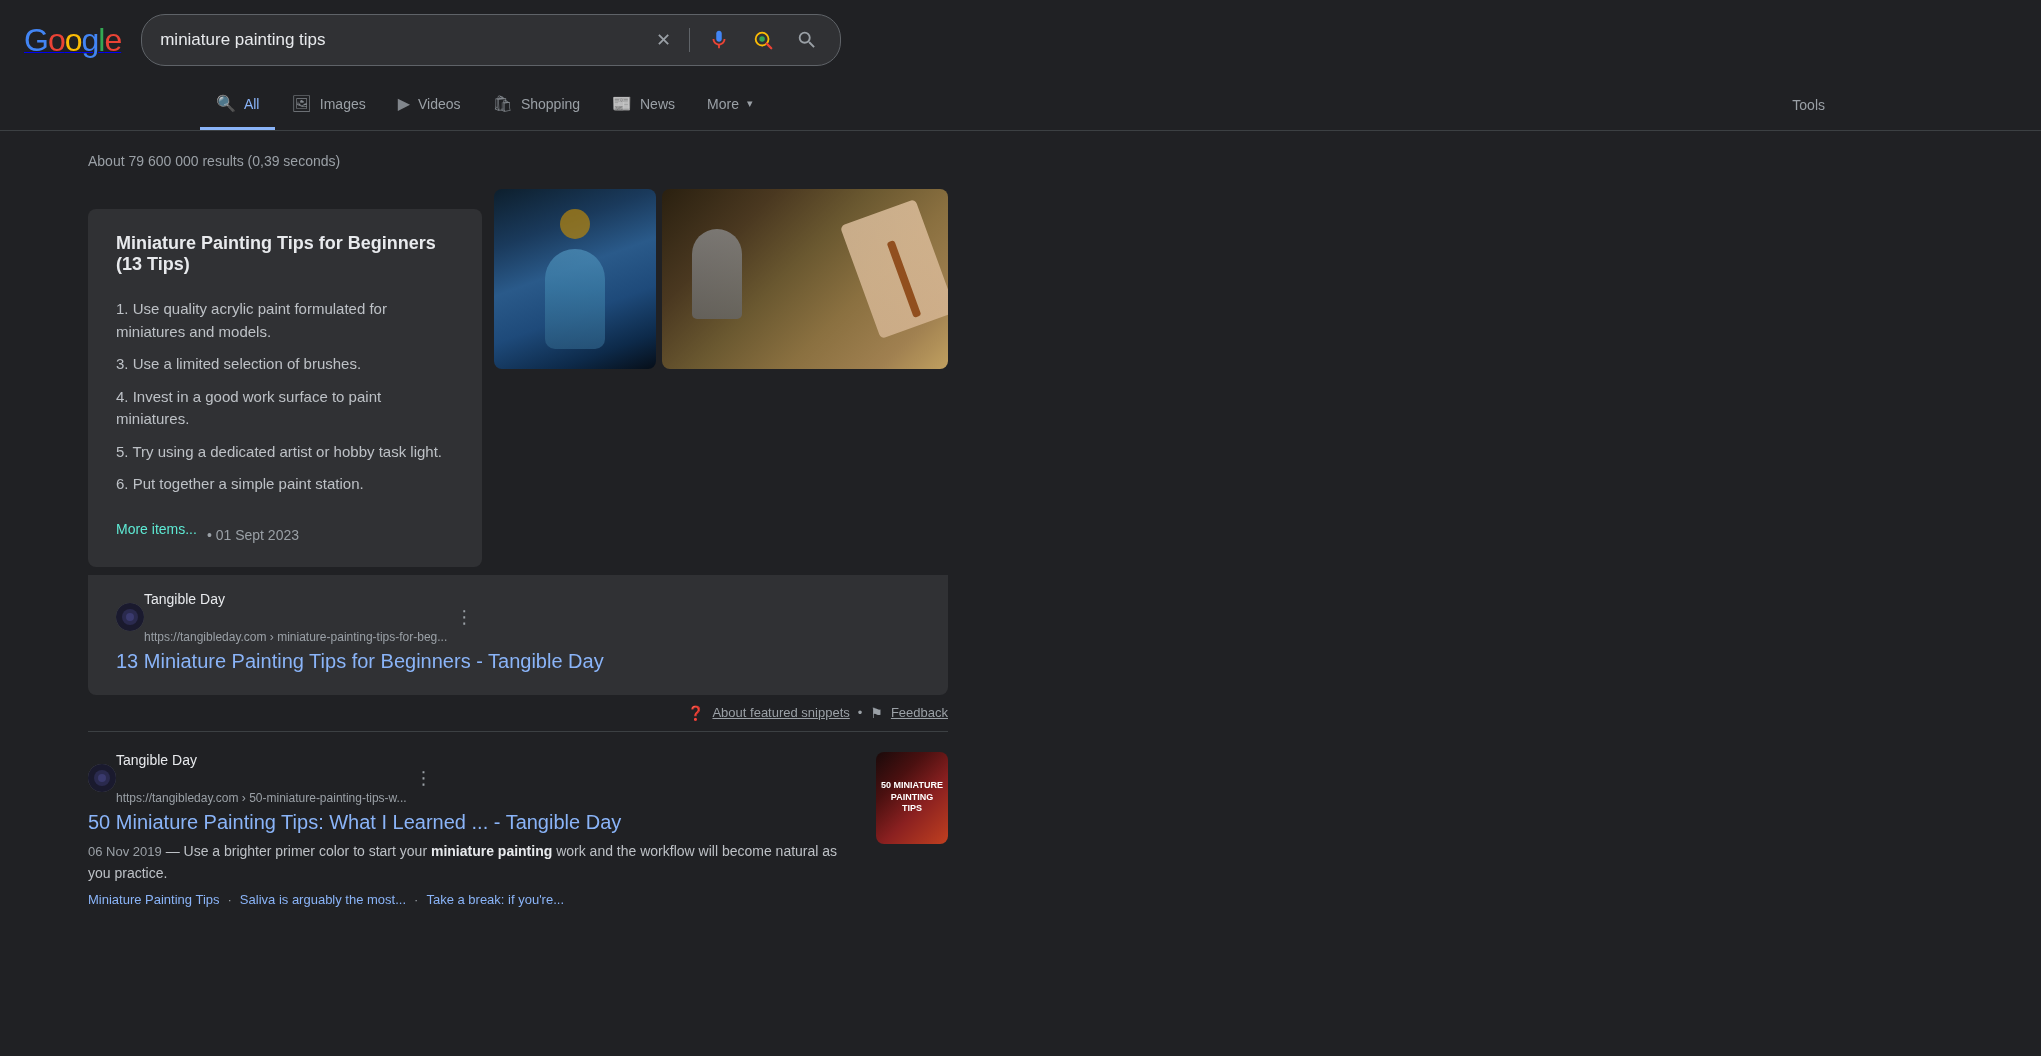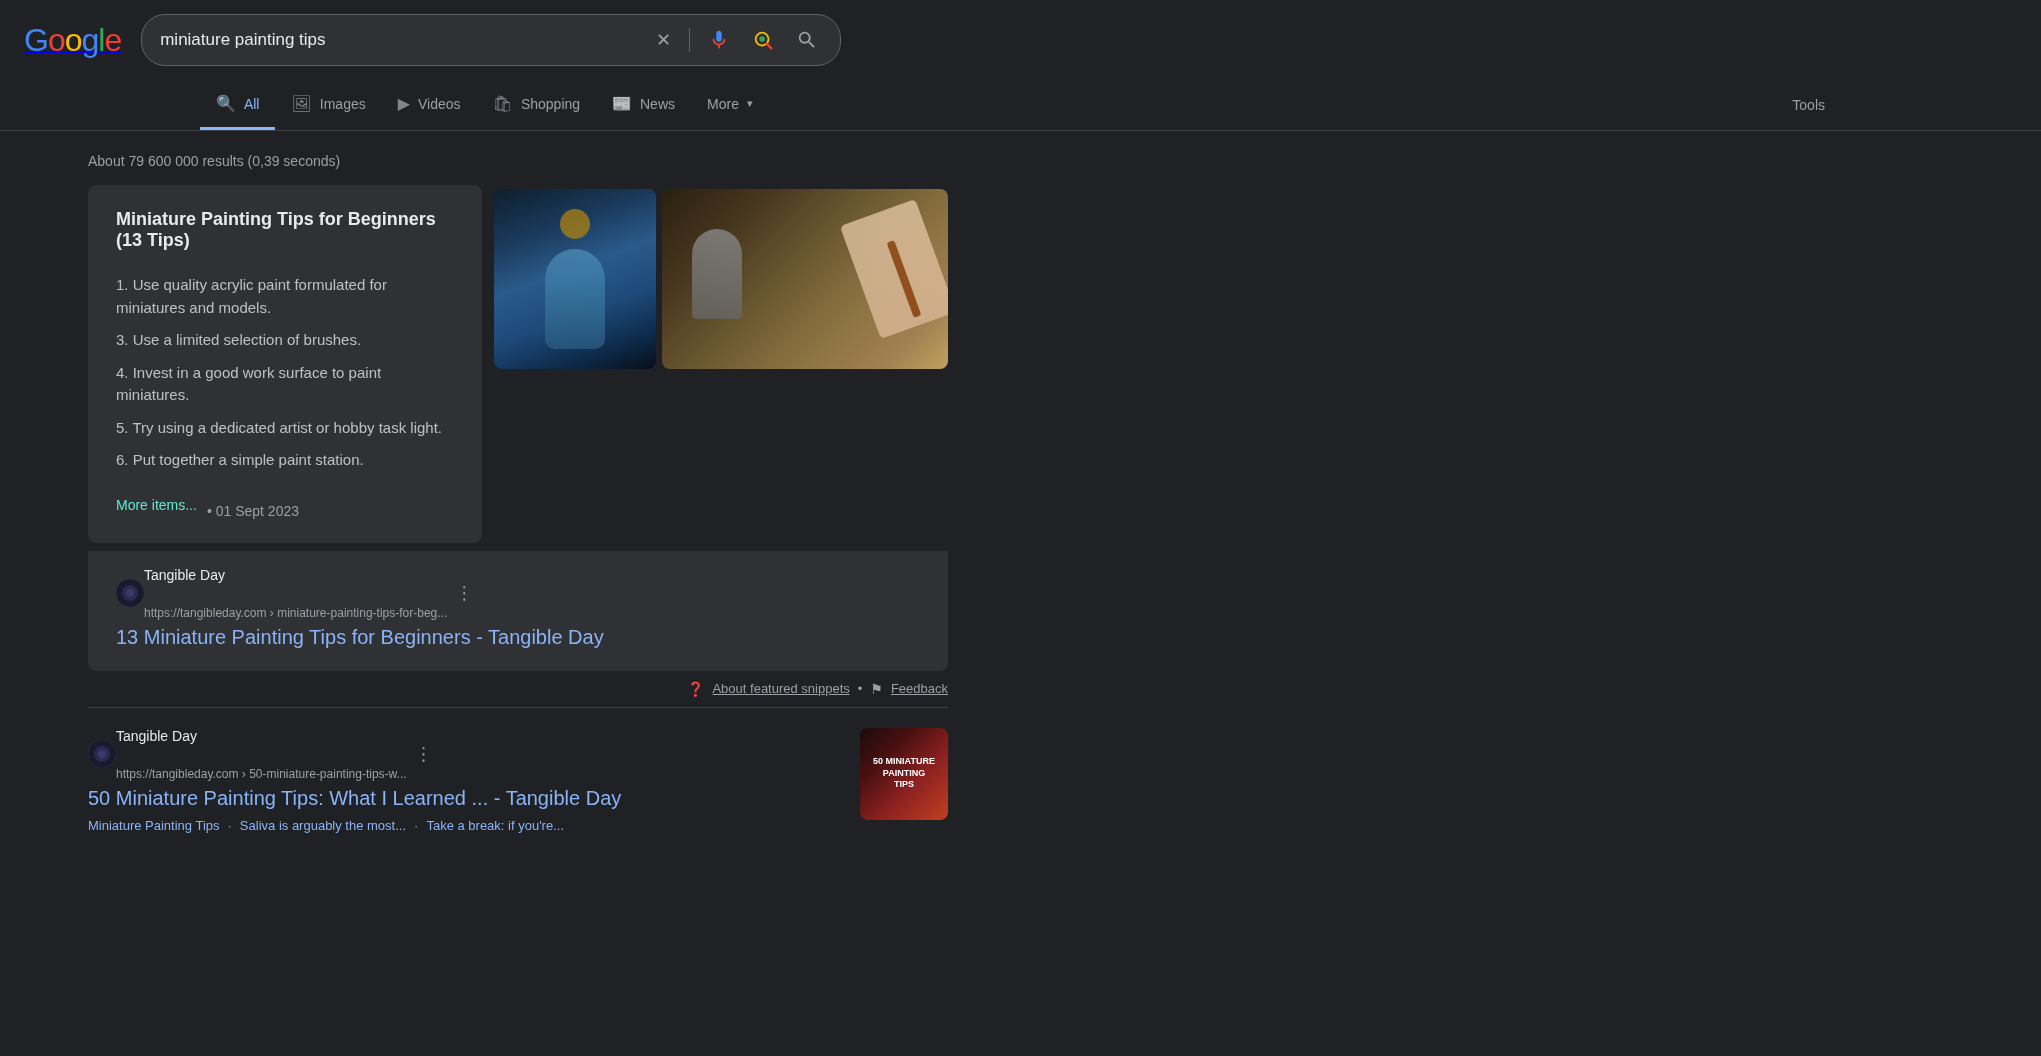--- a/index.html
+++ b/index.html
@@ -308,21 +308,21 @@
     .dot-sep { color: #9aa0a6; font-size: 13px; }
 
     
     .result-with-thumb {
       display: flex;
       gap: 16px;
       align-items: flex-start;
     }
 
     .result-thumb {
-      width: 88px;
+      width: 72px;
       height: 92px;
       border-radius: 8px;
       flex-shrink: 0;
       overflow: hidden;
       background: linear-gradient(135deg, #1a0a0a 0%, #4a1010 30%, #8a2020 60%, #c04020 100%);
       display: flex;
       align-items: center;
       justify-content: center;
     }
 
@@ -416,21 +416,21 @@
 <div class="main-content">
   <div class="results-column">
 
     <div class="stats-bar">
       <span>About 79 600 000 results (0,39 seconds)</span>
     </div>
 
     <div style="position: relative; margin-bottom: 0;">
       <div style="display: flex; gap: 12px; align-items: flex-start;">
 
-        <div class="featured-snippet" style="flex: 1;">
+        <div class="featured-snippet" style="flex: 1; margin-top: 24px;">
           <div class="snippet-title">Miniature Painting Tips for Beginners (13 Tips)</div>
           <ol class="snippet-list">
             <li>1.  Use quality acrylic paint formulated for miniatures and models.</li>
             <li>3.  Use a limited selection of brushes.</li>
             <li>4.  Invest in a good work surface to paint miniatures.</li>
             <li>5.  Try using a dedicated artist or hobby task light.</li>
             <li>6.  Put together a simple paint station.</li>
           </ol>
           <div style="margin-top: 14px; display: flex; align-items: center; gap: 10px;">
             <a class="more-items-link" href="#">More items...</a>
@@ -494,20 +494,27 @@
                 <circle cx="14" cy="14" r="4" fill="#3a3a6e"></circle>
               </svg>
             </div>
             <div class="site-info">
               <span class="site-name">Tangible Day</span>
               <span class="site-url">https://tangibleday.com › 50-miniature-painting-tips-w...</span>
             </div>
             <span class="three-dots">⋮</span>
           </div>
           <a class="result-title" href="#">50 Miniature Painting Tips: What I Learned ... - Tangible Day</a>
+          <div class="result-description">
+            <span class="result-date">06 Nov 2019</span>
+            <span> — </span>
+            <span>Use a brighter primer color to start your </span>
+            <strong>miniature painting</strong>
+            <span> work and the workflow will become natural as you practice.</span>
+          </div>
           <div class="result-links">
             <a class="result-link" href="#">Miniature Painting Tips</a>
             <span class="result-link-sep"> · </span>
             <a class="result-link" href="#">Saliva is arguably the most...</a>
             <span class="result-link-sep"> · </span>
             <a class="result-link" href="#">Take a break: if you're...</a>
           </div>
         </div>
 
         <div class="result-thumb">

